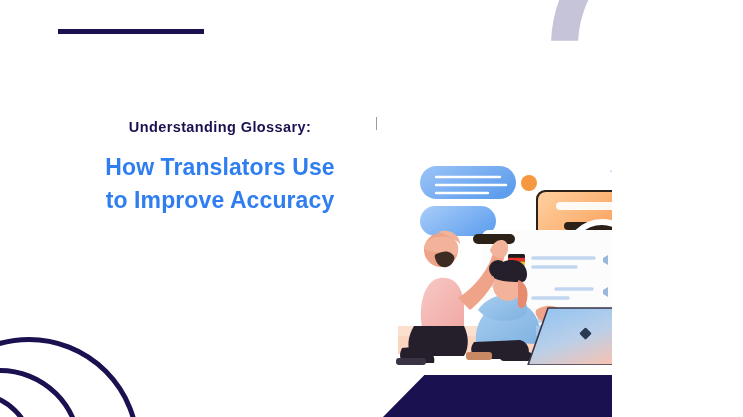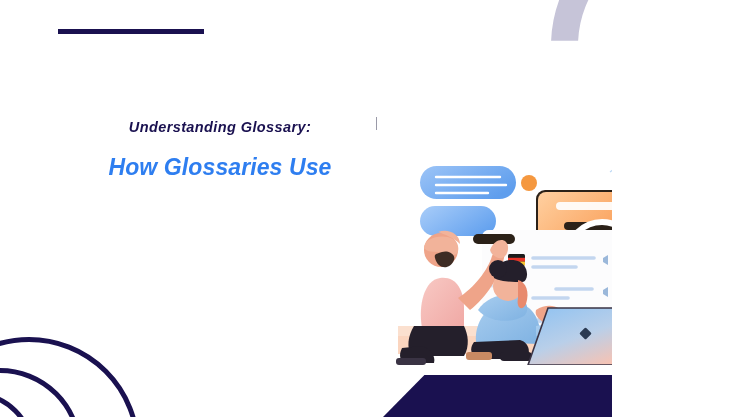--- a/index.html
+++ b/index.html
@@ -8,21 +8,20 @@
     width:743px; height:417px;
     background:#ffffff;
     font-family:"Liberation Sans", sans-serif;
     overflow:hidden;
   }
   #stage {
     position:relative;
     width:612px; height:417px;
     background:#ffffff;
     overflow:hidden;
-    font-style:italic;
   }
 
   
   .top-bar {
     position:absolute; left:58px; top:29px;
     width:146px; height:5px;
     background:#1a1150;
   }
 
   
@@ -119,21 +118,22 @@
   <div class="tr-circle"></div>
   <div class="bl-arc a1"></div>
   <div class="bl-arc a2"></div>
   <div class="bl-arc a3"></div>
   <div class="br-shape"></div>
   <div class="tick"></div>
 
   <div class="text-block">
     <div class="eyebrow">Understanding Glossary:</div>
     <div class="headline">
-      <span class="ln">How Glossaries Use</span>
+      <span class="ln">How Translators Use</span>
+      <span class="ln">to Improve Accuracy</span>
     </div>
   </div>
 
   <div class="illus">
     <svg viewBox="0 0 352 235" xmlns="http://www.w3.org/2000/svg">
       <defs>
         <linearGradient id="gBub" x1="0" y1="0" x2="1" y2="0.6">
           <stop offset="0" stop-color="#9cc4f7"></stop>
             <stop offset="1" stop-color="#5f9eed"></stop>
         </linearGradient>

